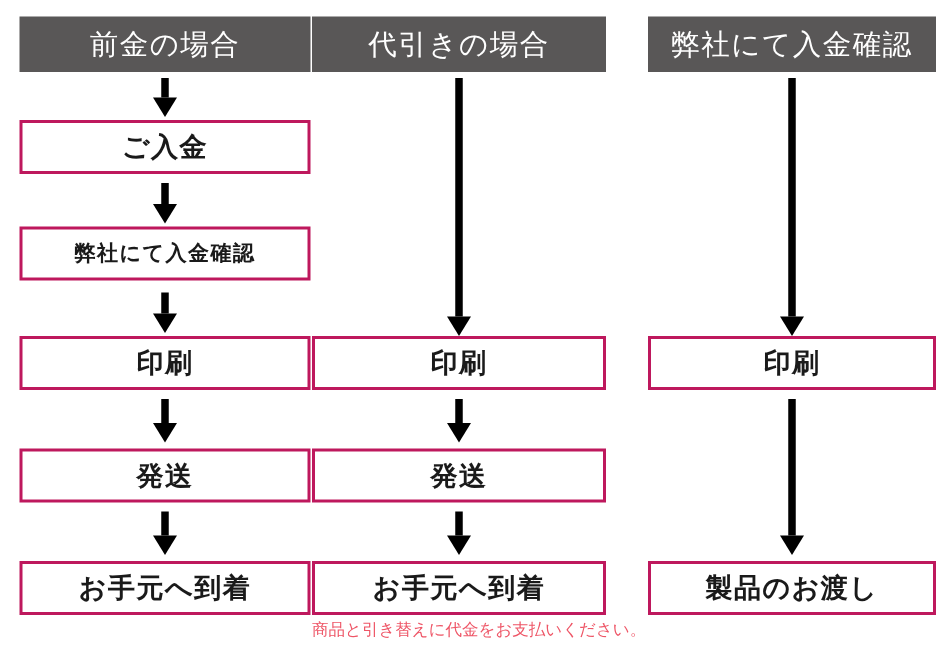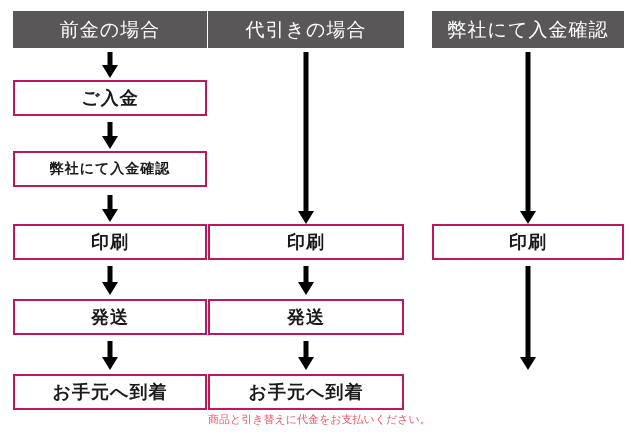--- a/index.html
+++ b/index.html
@@ -189,16 +189,17 @@
       <div class="head"></div>
     </div>
 
     <div class="box" style="top:224px;">印刷</div>
 
     <div class="arrow" style="top:266px; height:104px;">
       <div class="shaft" style="height:91px;"></div>
       <div class="head"></div>
     </div>
 
+    <div class="box" style="top:374px;">製品のお渡し</div>
 
   </div>
 
 </div>
 
 </body></html>

